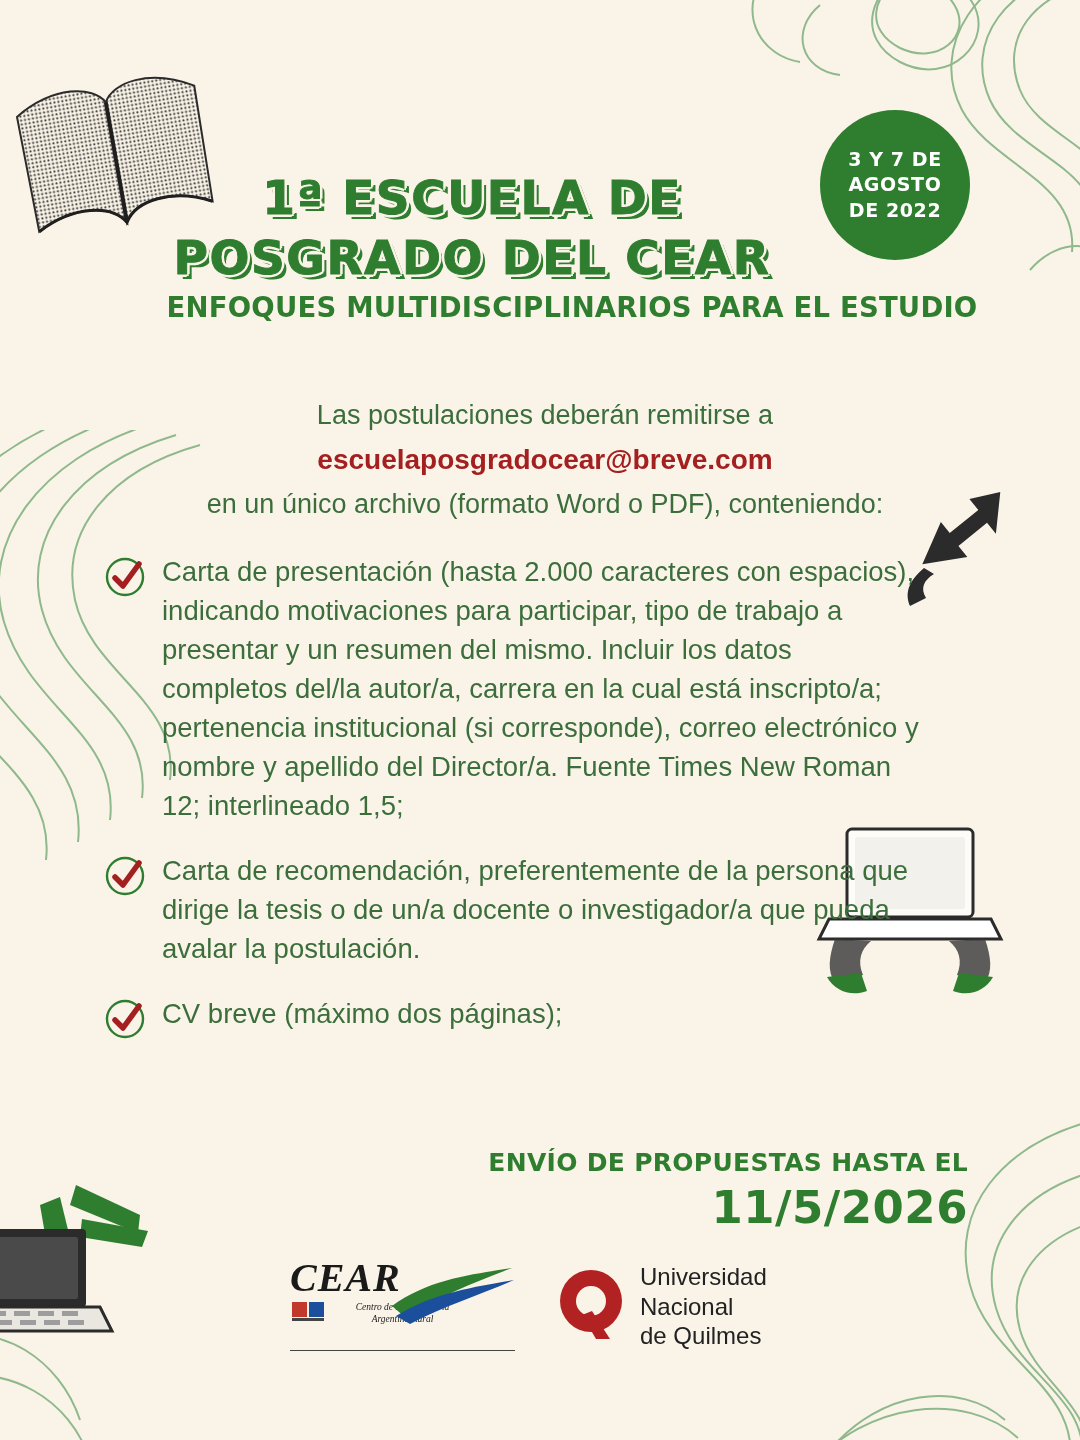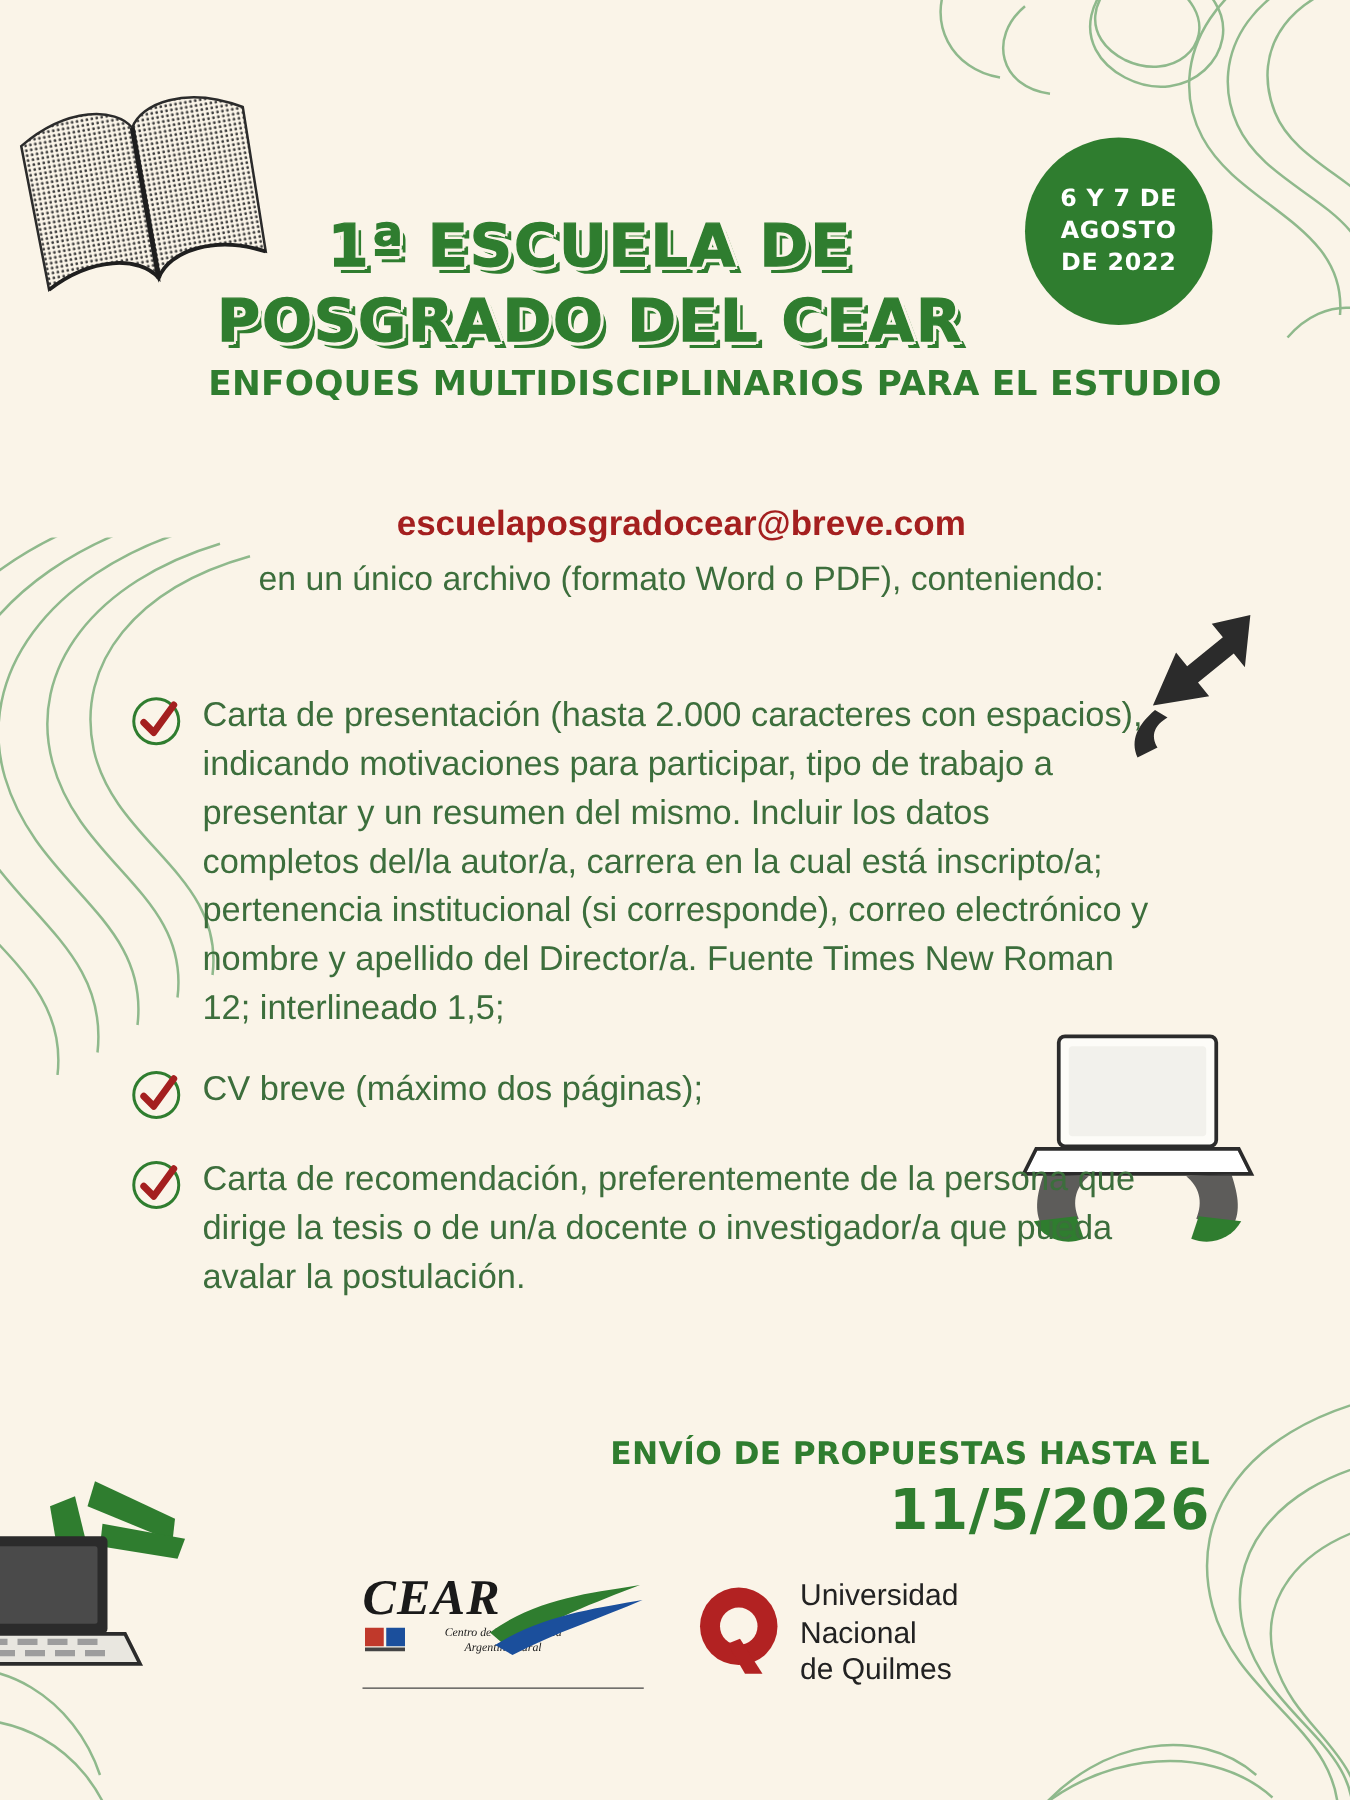--- a/index.html
+++ b/index.html
@@ -329,35 +329,36 @@
             <rect x="6" y="145" width="16" height="5"></rect>
           <rect x="30" y="145" width="16" height="5"></rect>
             <rect x="54" y="145" width="16" height="5"></rect>
           <rect x="78" y="145" width="16" height="5"></rect>
         </g>
       </g>
     </svg>
   </div>
 
   <div class="date-badge">
-    <span>6 Y 7 DE</span>
+    <span>3 Y 7 DE</span>
     <span>AGOSTO</span>
     <span>DE 2022</span>
   </div>
 
   <div class="headline">
     <span class="line">1ª ESCUELA DE</span>
     <span class="line">POSGRADO DEL CEAR</span>
   </div>
 
   <div class="subtitle">
     <span class="line">ENFOQUES MULTIDISCIPLINARIOS PARA EL ESTUDIO</span>
   </div>
 
   <div class="intro">
+    <span class="l1">Las postulaciones deberán remitirse a</span>
     <span class="mail">escuelaposgradocear@breve.com</span>
     <span class="l3">en un único archivo (formato Word o PDF), conteniendo:</span>
   </div>
 
   <div class="items">
 
     <div class="item">
       <span class="check">
         <svg width="42" height="42" viewBox="0 0 42 42" fill="none">
           <circle cx="21" cy="21" r="18" stroke="#2f7d2f" stroke-width="2.4"></circle>
@@ -367,31 +368,31 @@
       <span class="item-text">Carta de presentación (hasta 2.000 caracteres con espacios), indicando motivaciones para participar, tipo de trabajo a presentar y un resumen del mismo. Incluir los datos completos del/la autor/a, carrera en la cual está inscripto/a; pertenencia institucional (si corresponde), correo electrónico y nombre y apellido del Director/a. Fuente Times New Roman 12;  interlineado 1,5;</span>
     </div>
 
     <div class="item">
       <span class="check">
         <svg width="42" height="42" viewBox="0 0 42 42" fill="none">
           <circle cx="21" cy="21" r="18" stroke="#2f7d2f" stroke-width="2.4"></circle>
           <path d="M11 22 L19 30 L35 8" stroke="#a41f1f" stroke-width="5.5" stroke-linecap="round" stroke-linejoin="round" fill="none"></path>
         </svg>
       </span>
-      <span class="item-text">CV breve (máximo dos páginas);</span>
+      <span class="item-text">Carta de recomendación, preferentemente de la persona que dirige la tesis o de un/a docente o investigador/a que pueda avalar la postulación.</span>
     </div>
 
     <div class="item">
       <span class="check">
         <svg width="42" height="42" viewBox="0 0 42 42" fill="none">
           <circle cx="21" cy="21" r="18" stroke="#2f7d2f" stroke-width="2.4"></circle>
           <path d="M11 22 L19 30 L35 8" stroke="#a41f1f" stroke-width="5.5" stroke-linecap="round" stroke-linejoin="round" fill="none"></path>
         </svg>
       </span>
-      <span class="item-text">Carta de recomendación, preferentemente de la persona que dirige la tesis o de un/a docente o investigador/a que pueda avalar la postulación.</span>
+      <span class="item-text">CV breve (máximo dos páginas);</span>
     </div>
 
   </div>
 
   <div class="deadline">
     <div class="dl-label">ENVÍO DE PROPUESTAS HASTA EL</div>
     <div class="dl-date">11/5/2026</div>
   </div>
 
   <div class="logos">

